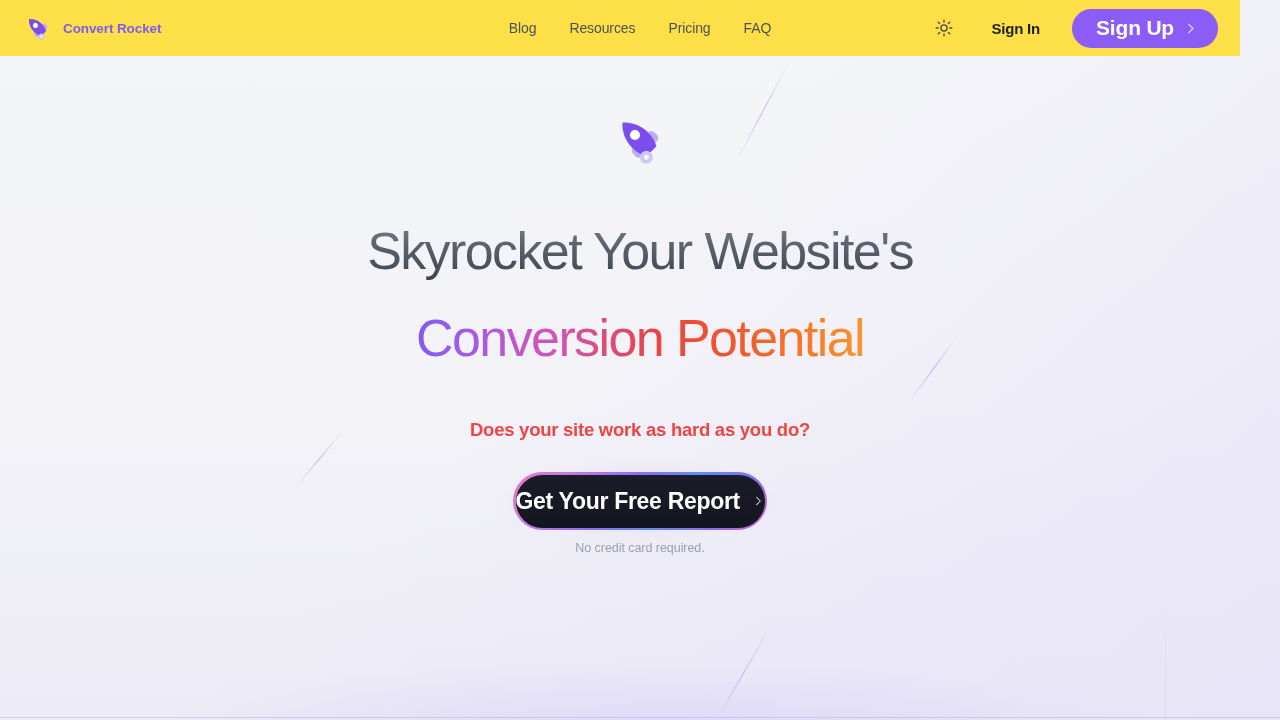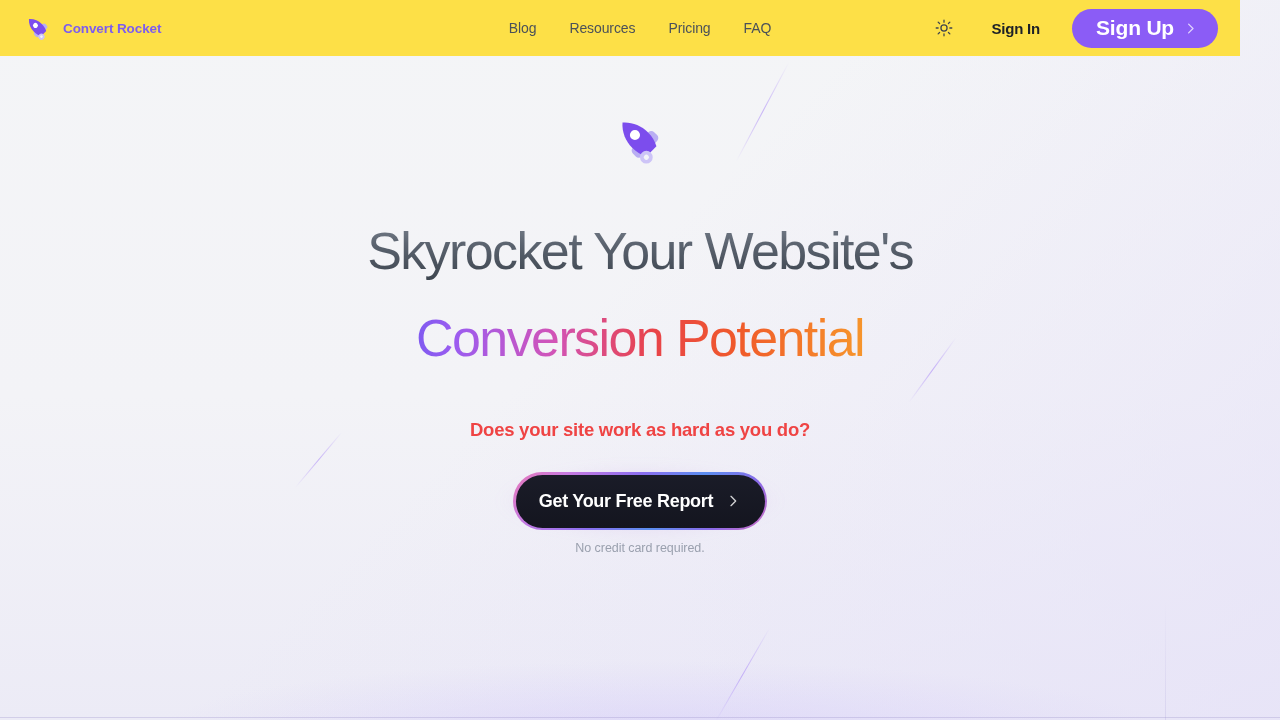--- a/index.html
+++ b/index.html
@@ -132,21 +132,21 @@
     background:linear-gradient(135deg, #e879b9 0%, #c77ae0 18%, #8b6ff0 42%, #5b8ef0 62%, #8b6ae8 82%, #d06fc0 100%);
     cursor:pointer; display:block;
   }
   .cta-inner {
     width:100%; height:100%;
     border-radius:27px;
     background:linear-gradient(180deg, #1a1c28 0%, #14151f 100%);
     display:flex; align-items:center; justify-content:center; gap:12px;
   }
   .cta-label {
-    font-size:18px; font-weight:bold; color:#ffffff; letter-spacing:-0.3px;
+    font-size:23px; font-weight:bold; color:#ffffff; letter-spacing:-0.3px;
     white-space:nowrap;
   }
   .cta .chev { opacity:.8; display:block; }
 
   .nocard {
     margin-top:11px;
     font-size:12.5px; color:#9aa0ae; letter-spacing:-0.05px;
   }
 </style>
 </head>

